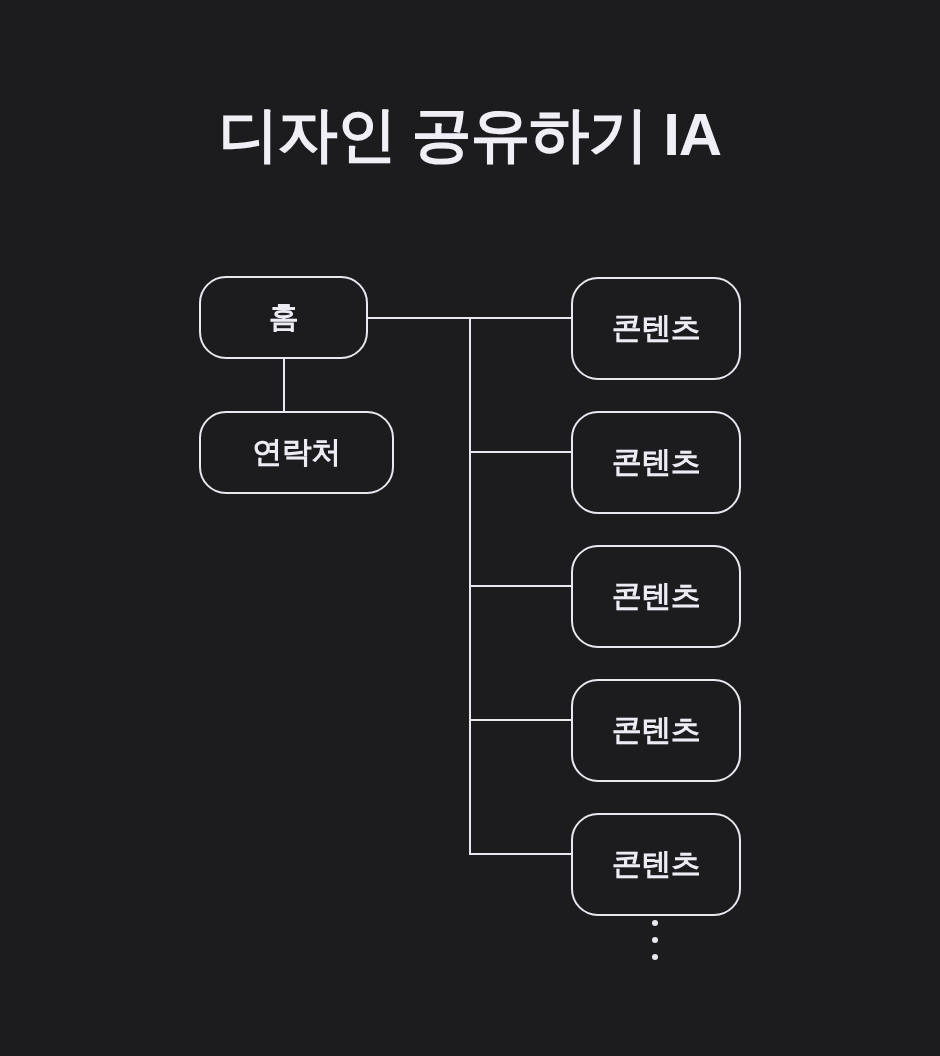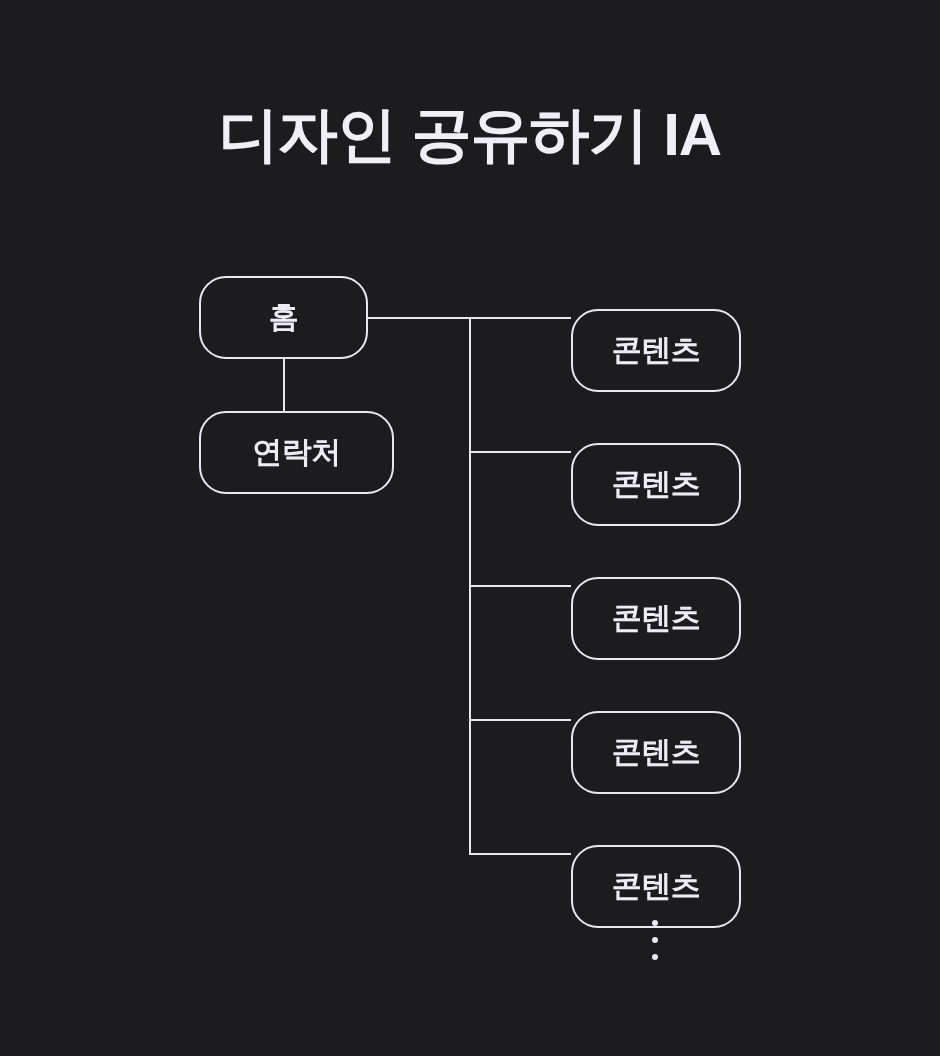--- a/index.html
+++ b/index.html
@@ -37,21 +37,21 @@
     align-items: center;
     justify-content: center;
     color: var(--text);
     font-size: 30px;
     font-weight: 700;
     letter-spacing: -0.5px;
     background: transparent;
   }
   .node-home    { left: 199px; top: 276px; width: 169px; height: 83px; }
   .node-contact { left: 199px; top: 411px; width: 195px; height: 83px; }
-  .node-content { left: 571px; width: 170px; height: 83px; margin-top: 32px; }
+  .node-content { left: 571px; width: 170px; height: 103px; }
   .node-content.c1 { top: 277px; }
   .node-content.c2 { top: 411px; }
   .node-content.c3 { top: 545px; }
   .node-content.c4 { top: 679px; }
   .node-content.c5 { top: 813px; }
   .line { position: absolute; background: var(--line); }
   .line-home-contents { left: 368px; top: 317px; width: 203px; height: 2px; }
   .line-trunk         { left: 469px; top: 317px; width: 2px;   height: 538px; }
   .line-branch-2      { left: 470px; top: 451px; width: 101px; height: 2px; }
   .line-branch-3      { left: 470px; top: 585px; width: 101px; height: 2px; }

